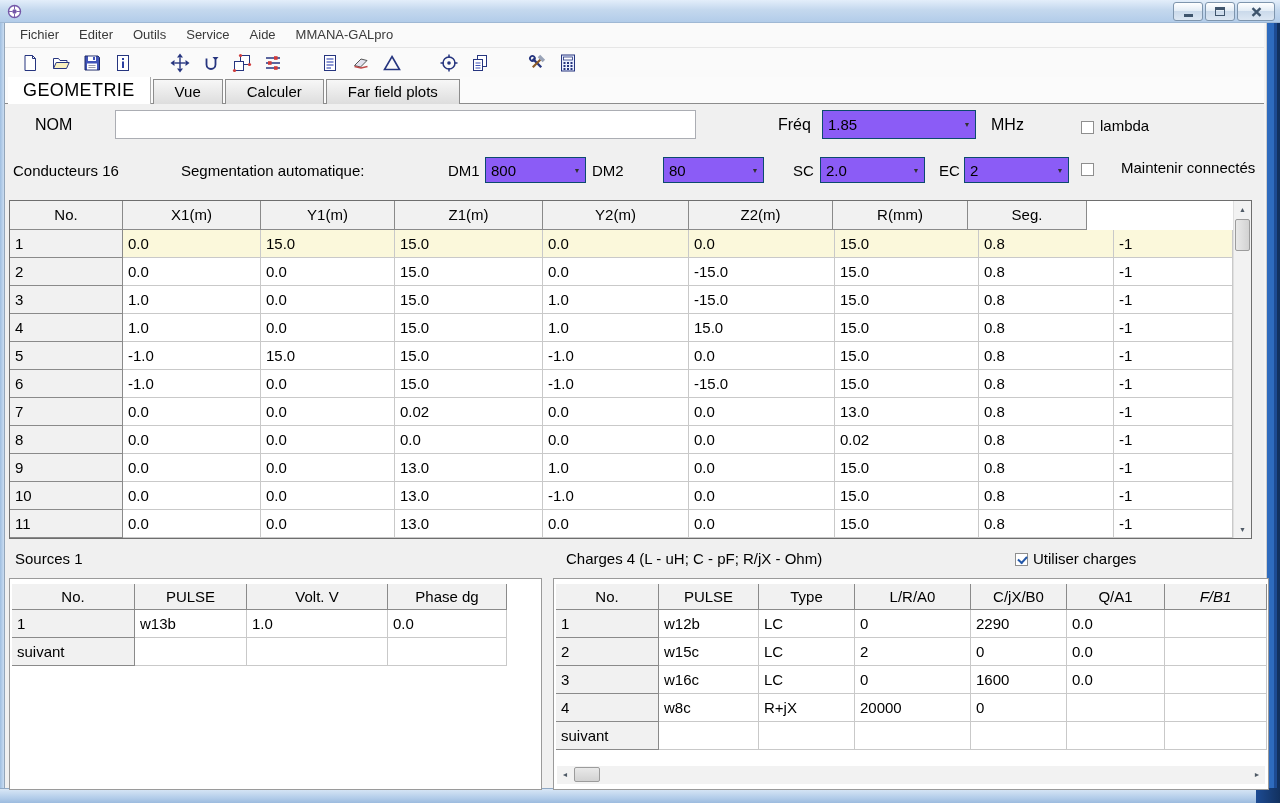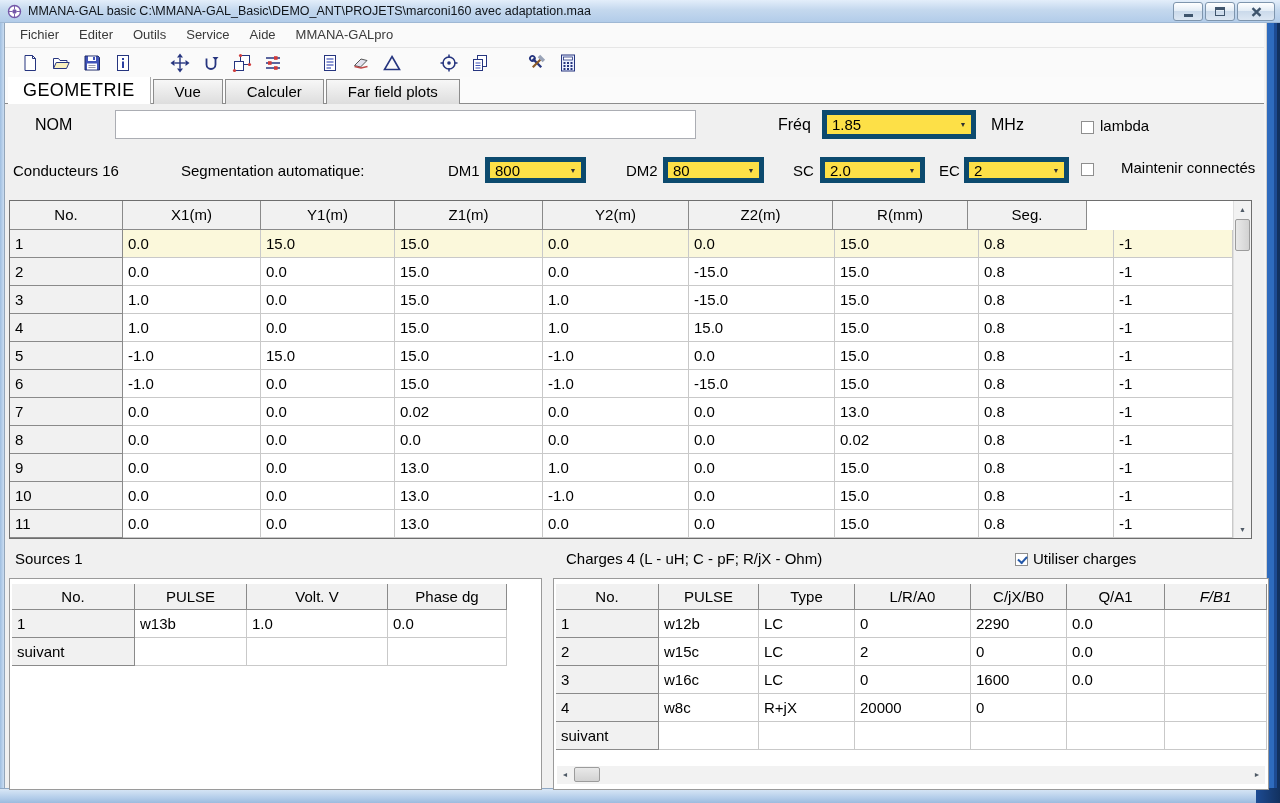--- a/index.html
+++ b/index.html
@@ -46,34 +46,34 @@
 
   
   .grayarea { position:absolute; left:5px; top:104px; width:1259px; height:684px; background:#F0F0F0; }
   .lbl { position:absolute; font-size:15px; white-space:nowrap; }
   .lbl.big { font-size:16px; }
   #nom-label { left:30px; top:12px; }
   #nom-input { position:absolute; left:110px; top:6px; width:581px; height:29px; border:1px solid #ABADB3;
     background:#FFF; font-family:inherit; font-size:15px; padding:0 6px; }
   #freq-label { left:773px; top:12px; }
   #mhz-label { left:986px; top:12px; }
-  .combo { position:absolute; background:#fde047; border:5px solid #0c4a6e; display:flex; align-items:center; }
+  .combo { position:absolute; background:#8b5cf6; border:1px solid #0c4a6e; display:flex; align-items:center; }
   .combo-value { flex:1; font-size:15px; padding-left:5px; white-space:nowrap; overflow:hidden; }
   .combo-arrow { width:16px; text-align:center; font-size:7px; color:#303030; flex:0 0 auto; }
   #freq-combo { left:817px; top:6px; width:154px; height:29px; }
   .checkbox { position:absolute; width:13px; height:13px; background:#FFF; border:1px solid #8E8E8E; }
   .checkbox.checked::after { content:""; position:absolute; left:2px; top:2px; width:7px; height:4px;
     border-left:2px solid #2458A8; border-bottom:2px solid #2458A8; transform:rotate(-48deg); }
   #lambda-cb { left:1076px; top:17px; }
   #lambda-label { left:1095px; top:13px; }
   #conducteurs-label { left:8px; top:58px; }
   #auto-label { left:176px; top:58px; }
   #dm1-label { left:443px; top:58px; }
   #dm1-combo { left:480px; top:53px; width:101px; height:26px;gap:40px; }
-  #dm2-label { left:621px; top:58px; }
+  #dm2-label { left:587px; top:58px; }
   #dm2-combo { left:658px; top:53px; width:101px; height:26px; }
   #sc-label { left:788px; top:58px; }
   #sc-combo { left:815px; top:53px; width:105px; height:26px; }
   #ec-label { left:934px; top:58px; }
   #ec-combo { left:959px; top:53px; width:105px; height:26px; }
   #maintenir-cb { left:1076px; top:59px; }
   #maintenir-label { left:1116px; top:55px; }
 
   
   #wires-table { position:absolute; left:4px; top:96px; width:1243px; height:339px; border:1px solid #6E6E6E;
@@ -120,21 +120,20 @@
 <div class="window">
 
   <div class="titlebar">
     <span class="app-icon">
       <svg viewBox="0 0 16 16">
           <circle cx="8" cy="8" r="6.4" fill="#FFF" stroke="#7458A8" stroke-width="1.5"></circle>
           <path d="M8 1.5v4M8 10.5v4M1.5 8h4M10.5 8h4" stroke="#7458A8" stroke-width="1"></path>
           <circle cx="8" cy="8" r="2.4" fill="#7458A8"></circle>
         </svg>
     </span>
-    <span class="title-text">MMANA-GAL basic C:\MMANA-GAL_Basic\DEMO_ANT\PROJETS\marconi160 avec adaptation.maa</span>
     <div class="win-controls">
       <div class="winbtn">
           <span class="g-min"></span>
         </div>
       <div class="winbtn">
           <span class="g-max"></span>
         </div>
       <div class="winbtn close">
         <svg width="11" height="10" viewBox="0 0 11 10">
             <path d="M1.5 1.2 L9.5 8.8 M9.5 1.2 L1.5 8.8" stroke="#3F556D" stroke-width="2.4"></path>

